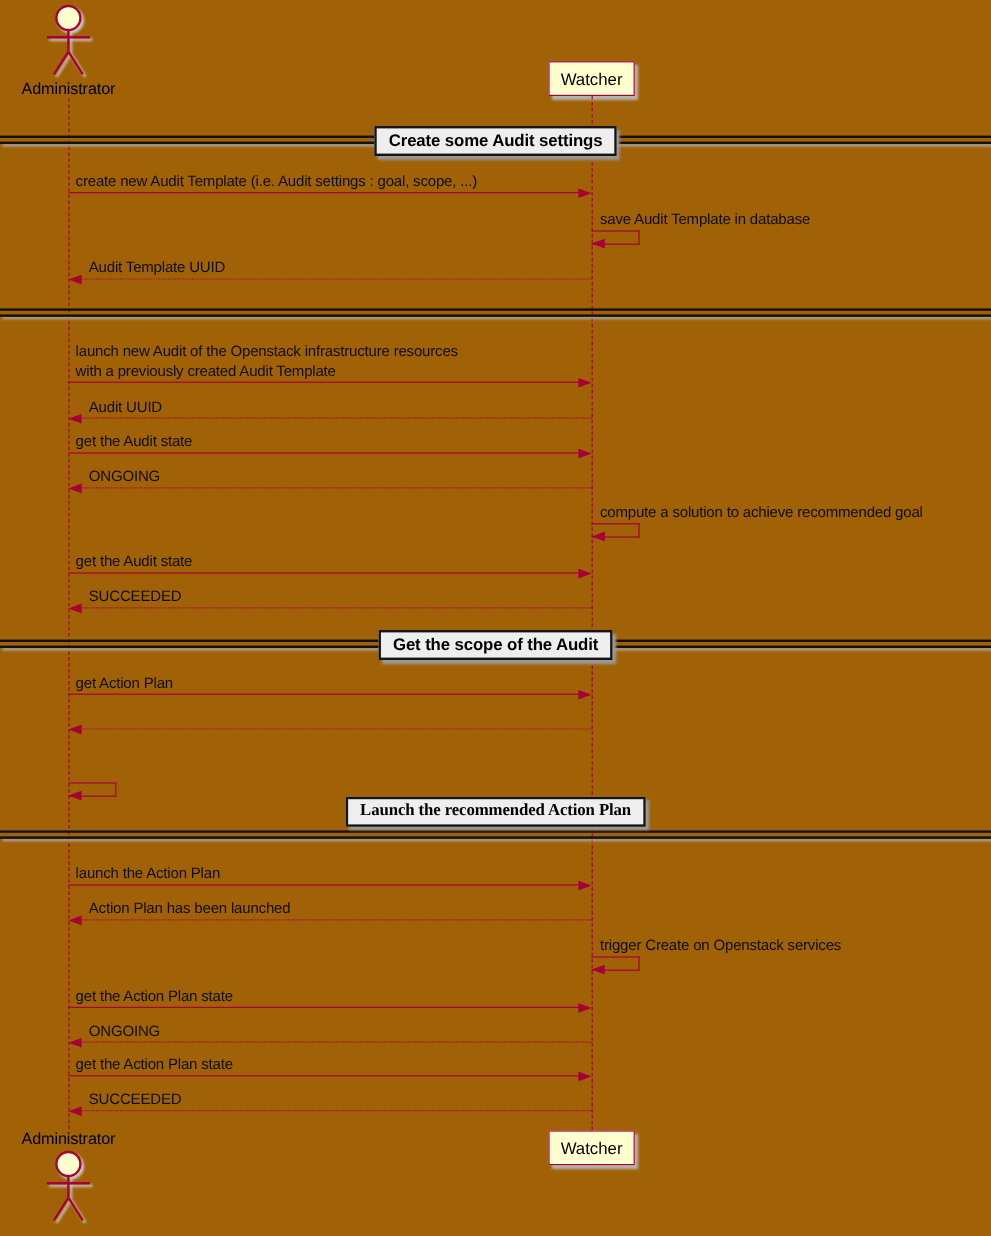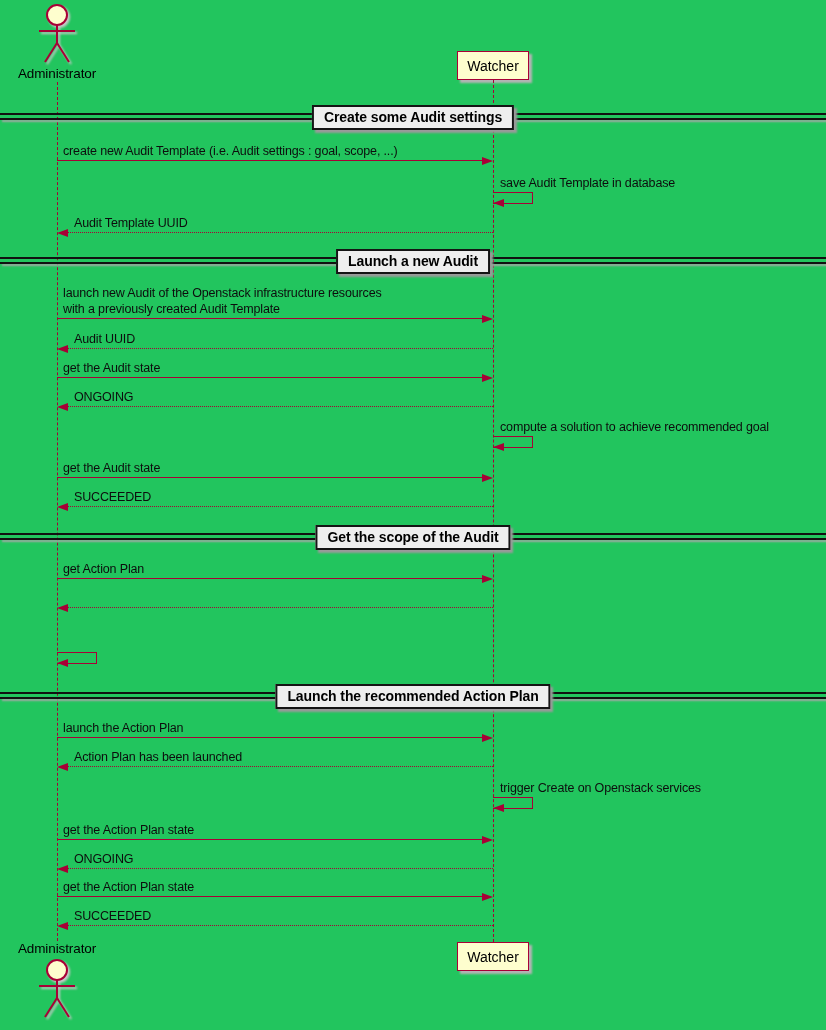--- a/index.html
+++ b/index.html
@@ -1,19 +1,19 @@
 <!DOCTYPE html>
 <html><head>
 <meta charset="utf-8">
 <style>
   html,body{margin:0;padding:0;background:#ffffff;}
   #diagram{
     position:relative;width:826px;height:1030px;overflow:hidden;
     font-family:"Liberation Sans","DejaVu Sans",sans-serif;color:#000;
-    background:#22c55e;
+    background:#a16207;
   }
   .actor-svg{position:absolute;filter:drop-shadow(2px 2px 1px #c8c8c8);}
   .actor-label{
     position:absolute;left:0px;width:114px;text-align:center;
     font-size:13.5px;letter-spacing:-0.1px;white-space:nowrap;
   }
   .participant-box{
     position:absolute;left:457px;width:72px;height:29px;box-sizing:border-box;
     background:#FEFECE;border:1.5px solid #A80036;
     box-shadow:3px 3px 2px #b4b4b4;
@@ -75,21 +75,20 @@
       <div class="sline" style="left: 57px; width: 427px; top: 160px;"></div>
       <div class="arrR" style="left: 482px; top: 157px;"></div>
       <div class="mlabel" style="left: 500px; top: 175px;">save Audit Template in database</div>
       <div class="loop" style="left: 493px; top: 192px;"></div>
       <div class="arrL" style="left: 493px; top: 199px;"></div>
       <div class="mlabel" style="left: 74px; top: 215px;">Audit Template UUID</div>
       <div class="dline" style="left: 68px; width: 425px; top: 232px;"></div>
       <div class="arrL" style="left: 57px; top: 229px;"></div>
       <div class="divline" style="top: 257px;"></div>
       <div class="divline lower" style="top: 262px;"></div>
-      <div class="divbox" style="top: 249px;">Launch a new Audit</div>
       <div class="mlabel" style="left: 63px; top: 285px;">launch new Audit of the Openstack infrastructure resources
 with a previously created Audit Template</div>
       <div class="sline" style="left: 57px; width: 427px; top: 318px;"></div>
       <div class="arrR" style="left: 482px; top: 315px;"></div>
       <div class="mlabel" style="left: 74px; top: 331px;">Audit UUID</div>
       <div class="dline" style="left: 68px; width: 425px; top: 348px;"></div>
       <div class="arrL" style="left: 57px; top: 345px;"></div>
       <div class="mlabel" style="left: 63px; top: 360px;">get the Audit state</div>
       <div class="sline" style="left: 57px; width: 427px; top: 377px;"></div>
       <div class="arrR" style="left: 482px; top: 374px;"></div>
@@ -110,21 +109,21 @@
       <div class="divbox" style="top: 525px;">Get the scope of the Audit</div>
       <div class="mlabel" style="left: 63px; top: 561px;">get Action Plan</div>
       <div class="sline" style="left: 57px; width: 427px; top: 578px;"></div>
       <div class="arrR" style="left: 482px; top: 575px;"></div>
       <div class="dline" style="left: 68px; width: 425px; top: 607px;"></div>
       <div class="arrL" style="left: 57px; top: 604px;"></div>
       <div class="loop" style="left: 57px; top: 652px;"></div>
       <div class="arrL" style="left: 57px; top: 659px;"></div>
       <div class="divline" style="top: 692px;"></div>
       <div class="divline lower" style="top: 697px;"></div>
-      <div class="divbox" style="top: 684px;">Launch the recommended Action Plan</div>
+      <div class="divbox" style="top: 664px; font-family: Liberation Serif, serif;">Launch the recommended Action Plan</div>
       <div class="mlabel" style="left: 63px; top: 720px;">launch the Action Plan</div>
       <div class="sline" style="left: 57px; width: 427px; top: 737px;"></div>
       <div class="arrR" style="left: 482px; top: 734px;"></div>
       <div class="mlabel" style="left: 74px; top: 749px;">Action Plan has been launched</div>
       <div class="dline" style="left: 68px; width: 425px; top: 766px;"></div>
       <div class="arrL" style="left: 57px; top: 763px;"></div>
       <div class="mlabel" style="left: 500px; top: 780px;">trigger Create on Openstack services</div>
       <div class="loop" style="left: 493px; top: 797px;"></div>
       <div class="arrL" style="left: 493px; top: 804px;"></div>
       <div class="mlabel" style="left: 63px; top: 822px;">get the Action Plan state</div>

